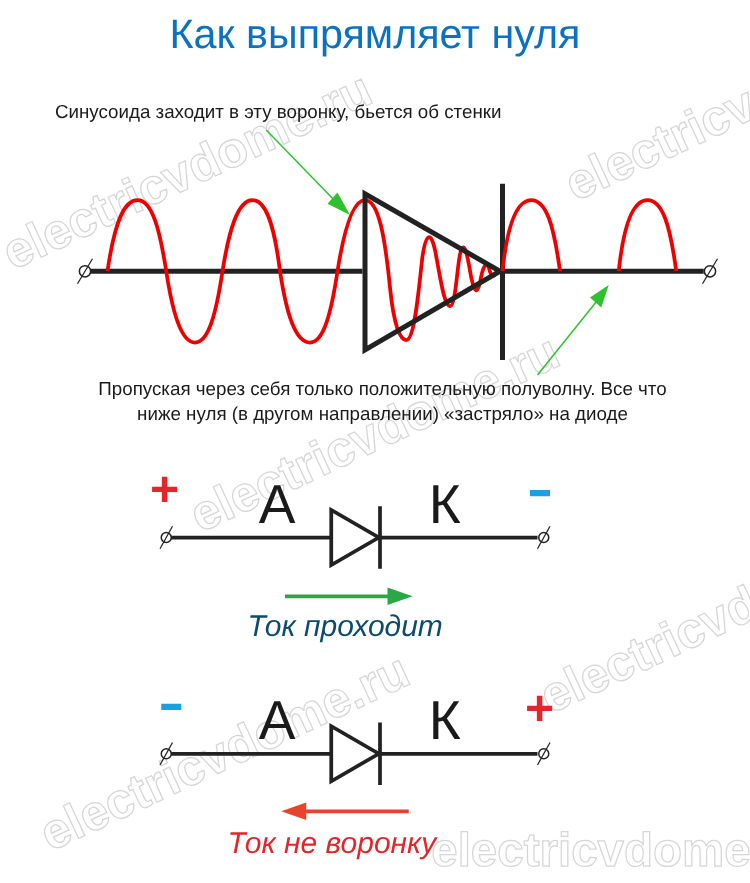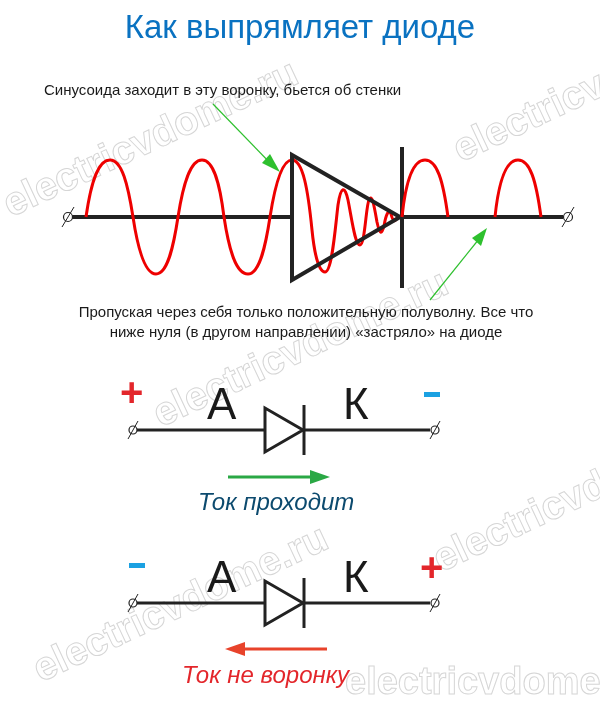--- a/index.html
+++ b/index.html
@@ -11,21 +11,21 @@
     .caption2 span { display: block; }
     svg.canvas { position: absolute; left: 0; top: 0; }
     .label-letter { position: absolute; font-size: 44px; color: #1a1a1a; font-family: "Liberation Sans", sans-serif; line-height: 1; }
     .sign { position: absolute; font-size: 40px; font-weight: bold; line-height: 1; font-family: "Liberation Sans", sans-serif; }
     .status { position: absolute; font-size: 24px; font-style: italic; font-family: "Liberation Sans", sans-serif; white-space: nowrap; }
     .watermark { position: absolute; font-family: "Liberation Sans", sans-serif; font-weight: bold; color: transparent; -webkit-text-stroke: 1px #d6d6d6; white-space: nowrap; pointer-events: none; }
   </style>
 </head>
 <body>
 
-<div class="title">Как выпрямляет диоде</div>
+<div class="title">Как выпрямляет нуля</div>
 
 <div class="watermark" style="left:-10px; top:115px; font-size:40px; transform: rotate(-25deg);">electricvdome.ru</div>
 <div class="watermark" style="left:440px; top:60px; font-size:40px; transform: rotate(-25deg);">electricvdome.ru</div>
 <div class="watermark" style="left:140px; top:325px; font-size:40px; transform: rotate(-25deg);">electricvdome.ru</div>
 <div class="watermark" style="left:420px; top:470px; font-size:40px; transform: rotate(-25deg);">electricvdome.ru</div>
 <div class="watermark" style="left:20px; top:580px; font-size:40px; transform: rotate(-25deg);">electricvdome.ru</div>
 <div class="watermark" style="left:345px; top:660px; font-size:38px;">electricvdome.ru</div>
 
 <div class="caption caption1">Синусоида заходит в эту воронку, бьется об стенки</div>
 <div class="caption caption2">

